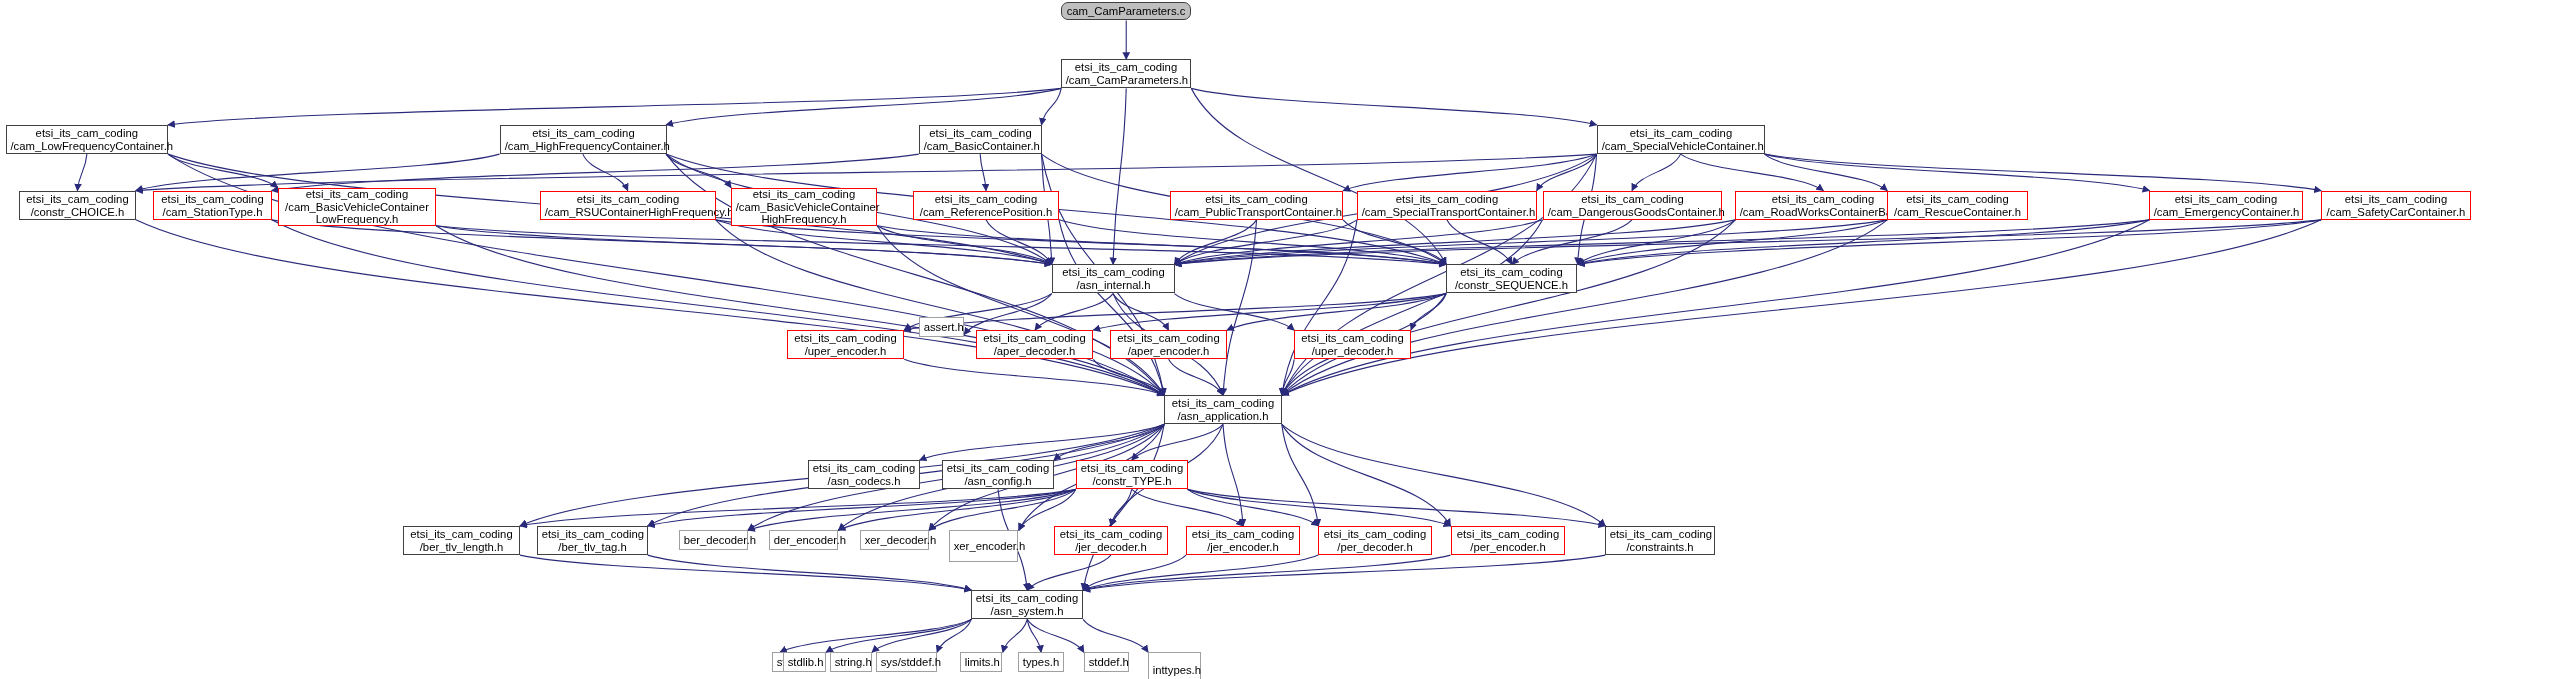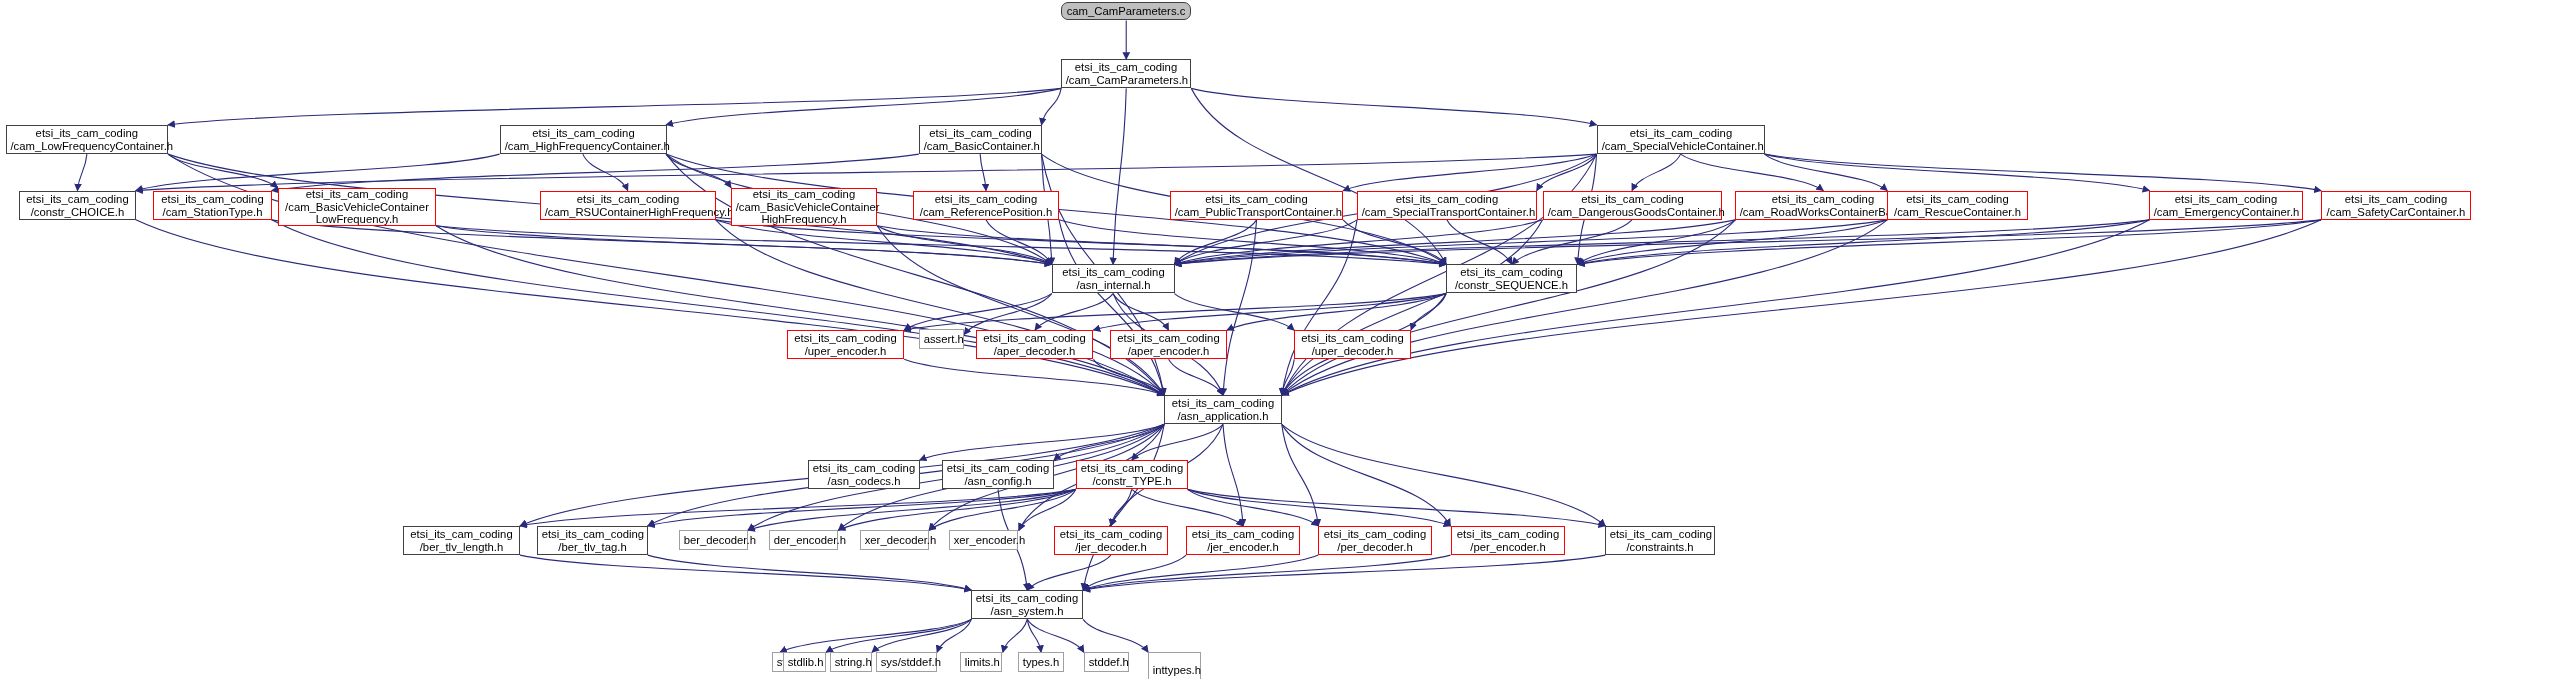--- a/index.html
+++ b/index.html
@@ -232,21 +232,21 @@
       <div class="node red" style="left: 2149px; top: 191px; width: 154px; height: 29px;"><span class="node-label">etsi_its_cam_coding
 /cam_EmergencyContainer.h</span></div>
       <div class="node red" style="left: 2321px; top: 191px; width: 150px; height: 29px;"><span class="node-label">etsi_its_cam_coding
 /cam_SafetyCarContainer.h</span></div>
       <div class="node " style="left: 1052px; top: 264px; width: 123px; height: 29px;"><span class="node-label">etsi_its_cam_coding
 /asn_internal.h</span></div>
       <div class="node " style="left: 1446px; top: 264px; width: 131px; height: 29px;"><span class="node-label">etsi_its_cam_coding
 /constr_SEQUENCE.h</span></div>
       <div class="node red" style="left: 787px; top: 330px; width: 117px; height: 29px;"><span class="node-label">etsi_its_cam_coding
 /uper_encoder.h</span></div>
-      <div class="node plain" style="left: 919px; top: 329px; width: 45px; height: 20px;"><span class="node-label">assert.h</span></div>
+      <div class="node plain" style="left: 919px; top: 317px; width: 45px; height: 20px;"><span class="node-label">assert.h</span></div>
       <div class="node red" style="left: 976px; top: 330px; width: 117px; height: 29px;"><span class="node-label">etsi_its_cam_coding
 /aper_decoder.h</span></div>
       <div class="node red" style="left: 1110px; top: 330px; width: 117px; height: 29px;"><span class="node-label">etsi_its_cam_coding
 /aper_encoder.h</span></div>
       <div class="node red" style="left: 1294px; top: 330px; width: 117px; height: 29px;"><span class="node-label">etsi_its_cam_coding
 /uper_decoder.h</span></div>
       <div class="node " style="left: 1164px; top: 395px; width: 118px; height: 29px;"><span class="node-label">etsi_its_cam_coding
 /asn_application.h</span></div>
       <div class="node " style="left: 808px; top: 460px; width: 112px; height: 29px;"><span class="node-label">etsi_its_cam_coding
 /asn_codecs.h</span></div>
@@ -254,21 +254,21 @@
 /asn_config.h</span></div>
       <div class="node red" style="left: 1076px; top: 460px; width: 112px; height: 29px;"><span class="node-label">etsi_its_cam_coding
 /constr_TYPE.h</span></div>
       <div class="node " style="left: 403px; top: 526px; width: 117px; height: 29px;"><span class="node-label">etsi_its_cam_coding
 /ber_tlv_length.h</span></div>
       <div class="node " style="left: 537px; top: 526px; width: 111px; height: 29px;"><span class="node-label">etsi_its_cam_coding
 /ber_tlv_tag.h</span></div>
       <div class="node plain" style="left: 679px; top: 530px; width: 69px; height: 20px;"><span class="node-label">ber_decoder.h</span></div>
       <div class="node plain" style="left: 769px; top: 530px; width: 69px; height: 20px;"><span class="node-label">der_encoder.h</span></div>
       <div class="node plain" style="left: 860px; top: 530px; width: 69px; height: 20px;"><span class="node-label">xer_decoder.h</span></div>
-      <div class="node plain" style="left: 949px; top: 530px; width: 69px; height: 20px;"><span class="node-label">xer_encoder.h</span></div>
+      <div class="node plain" style="left: 949px; top: 530px; width: 69px; height: 32px;"><span class="node-label">xer_encoder.h</span></div>
       <div class="node red" style="left: 1054px; top: 526px; width: 114px; height: 29px;"><span class="node-label">etsi_its_cam_coding
 /jer_decoder.h</span></div>
       <div class="node red" style="left: 1186px; top: 526px; width: 114px; height: 29px;"><span class="node-label">etsi_its_cam_coding
 /jer_encoder.h</span></div>
       <div class="node red" style="left: 1318px; top: 526px; width: 114px; height: 29px;"><span class="node-label">etsi_its_cam_coding
 /per_decoder.h</span></div>
       <div class="node red" style="left: 1451px; top: 526px; width: 114px; height: 29px;"><span class="node-label">etsi_its_cam_coding
 /per_encoder.h</span></div>
       <div class="node " style="left: 1605px; top: 526px; width: 110px; height: 29px;"><span class="node-label">etsi_its_cam_coding
 /constraints.h</span></div>

